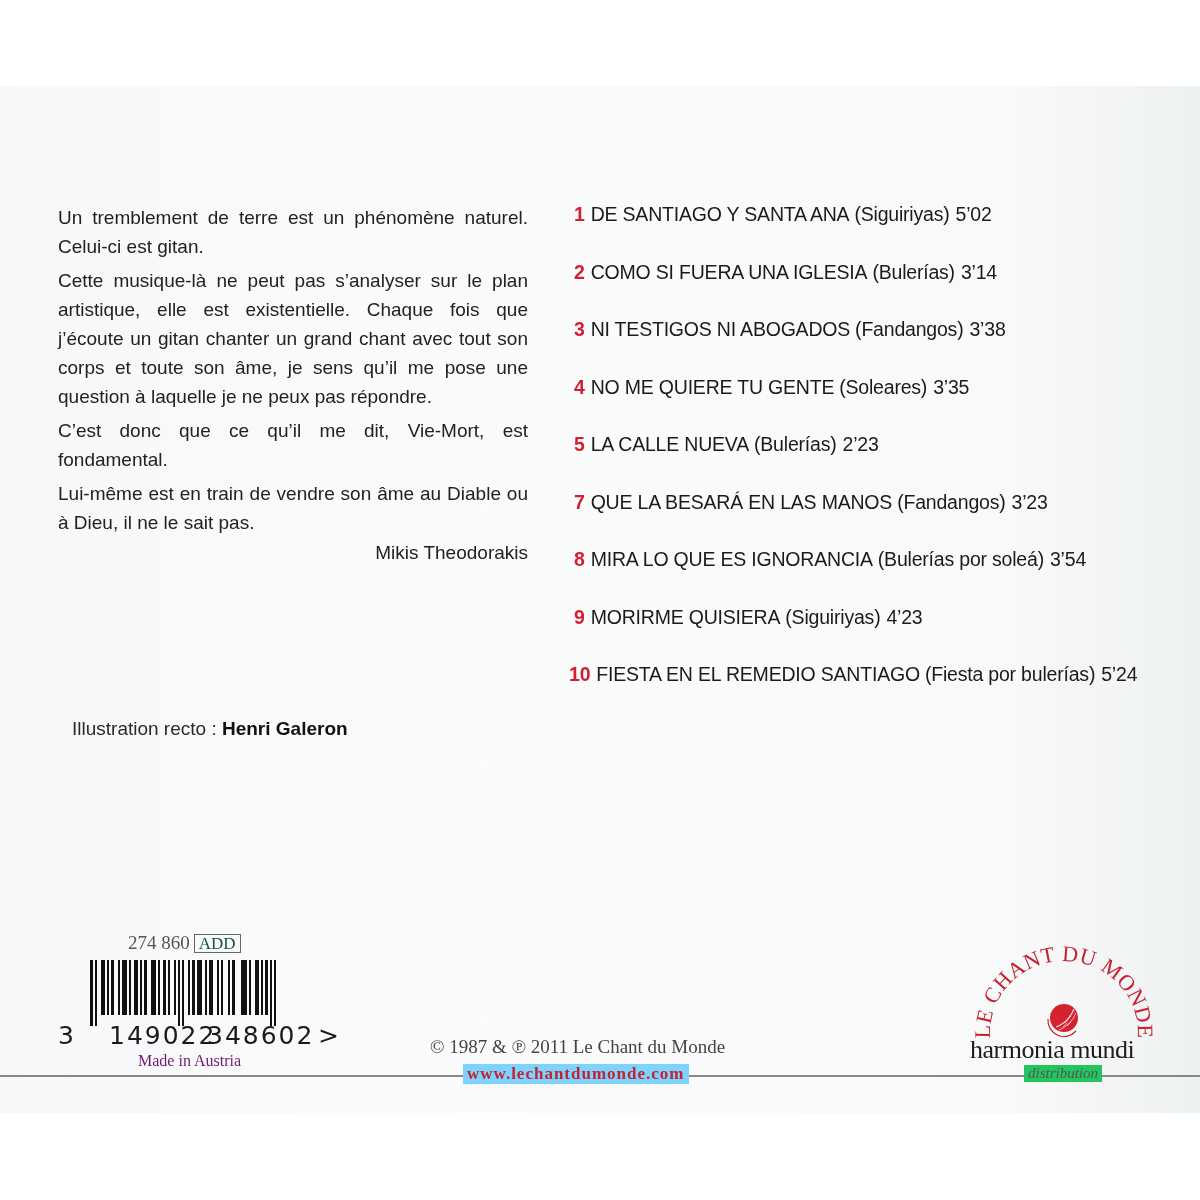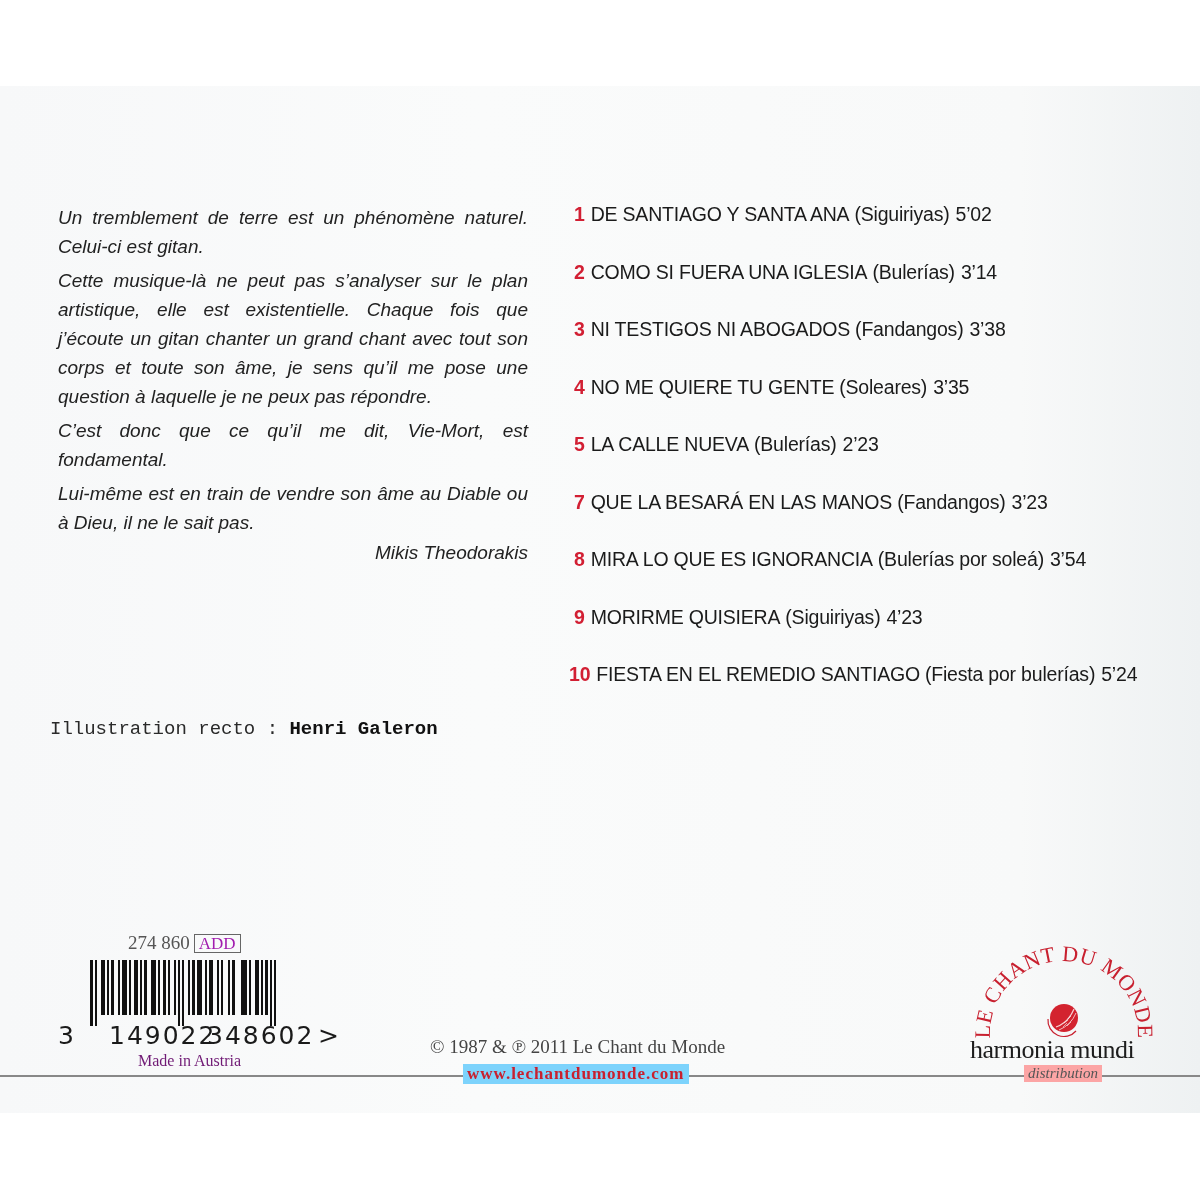--- a/index.html
+++ b/index.html
@@ -9,26 +9,26 @@
       font-family: "Liberation Sans", "DejaVu Sans", sans-serif;
       color: #1e1c1e;
     }
     .card {
       position: absolute; left: 0; top: 86px; width: 1200px; height: 1027px;
       background: linear-gradient(90deg, #f7f8f9 0%, #fafbfb 40%, #f8f9f9 85%, #eef1f2 100%);
     }
     
     .quote {
       position: absolute; left: 58px; top: 203px; width: 470px;
-      font-style: italic; font-size: 19px; line-height: 29px; color: #222;
+      font-size: 19px; line-height: 29px; color: #222;
     }
     .quote p { margin: 0 0 5px 0; text-align: justify; text-align-last: left; }
     .quote .sig { text-align: right; text-align-last: right; margin-top: -4px; }
     .credit {
-      position: absolute; left: 50px; top: 718px; font-size: 19px; color: #2a2a2a; font-family: Liberation Mono, monospace;
+      position: absolute; left: 72px; top: 718px; font-size: 19px; color: #2a2a2a;
     }
     .credit b { font-weight: bold; color: #111; }
 
     
     .tracks {
       position: absolute; left: 574px; top: 200px; width: 600px;
       list-style: none; margin: 0; padding: 0;
     }
     .track {
       height: 57.5px; font-size: 19.5px; line-height: 28px; white-space: nowrap;
@@ -39,21 +39,21 @@
     .track .style { margin-left: 5px; }
     .track .time { margin-left: 6px; }
 
     
     .catalog {
       position: absolute; left: 128px; top: 932px; font-family: "Liberation Serif", serif;
       font-size: 19px; color: #555;
     }
     .catalog .add {
       display: inline-block; border: 1.5px solid #666; padding: 0 4px; line-height: 17px;
-      font-size: 17px; margin-left: 4px; color: #a21caf;
+      font-size: 17px; margin-left: 4px; color: #14532d;
     }
     .barcode {
       position: absolute; left: 90px; top: 960px; width: 252px; height: 60px;
       display: flex; align-items: flex-start;
     }
     .barcode span { display: block; background: #111; height: 55px; margin-right: 2px; }
     .barcode span.tall { height: 66px; }
     .digits {
       position: absolute; top: 1021px; font-family: "DejaVu Sans", sans-serif; font-size: 25px;
       color: #1a1a1a; letter-spacing: 2px;
@@ -78,21 +78,21 @@
     }
 
     
     .logo { position: absolute; left: 960px; top: 945px; width: 200px; height: 145px; }
     .logo .hm {
       position: absolute; left: 10px; top: 90px; font-family: "Liberation Serif", serif;
       font-size: 26px; color: #1d1d1d; letter-spacing: -0.5px;
     }
     .logo .dist {
       position: absolute; left: 64px; top: 120px; font-family: "Liberation Serif", serif;
-      font-style: italic; font-size: 15px; color: #555; background: #fca5a5; padding: 0 4px;
+      font-style: italic; font-size: 15px; color: #555; background: #22c55e; padding: 0 4px;
     }
   </style>
 </head>
 <body>
 
 <div class="card"></div>
 
 <div class="quote">
   <p>Un tremblement de terre est un phénomène naturel. Celui-ci est gitan.</p>
   <p>Cette musique-là ne peut pas s’analyser sur le plan artistique, elle est existentielle. Chaque fois que j’écoute un gitan chanter un grand chant avec tout son corps et toute son âme, je sens qu’il me pose une question à laquelle je ne peux pas répondre.</p>

